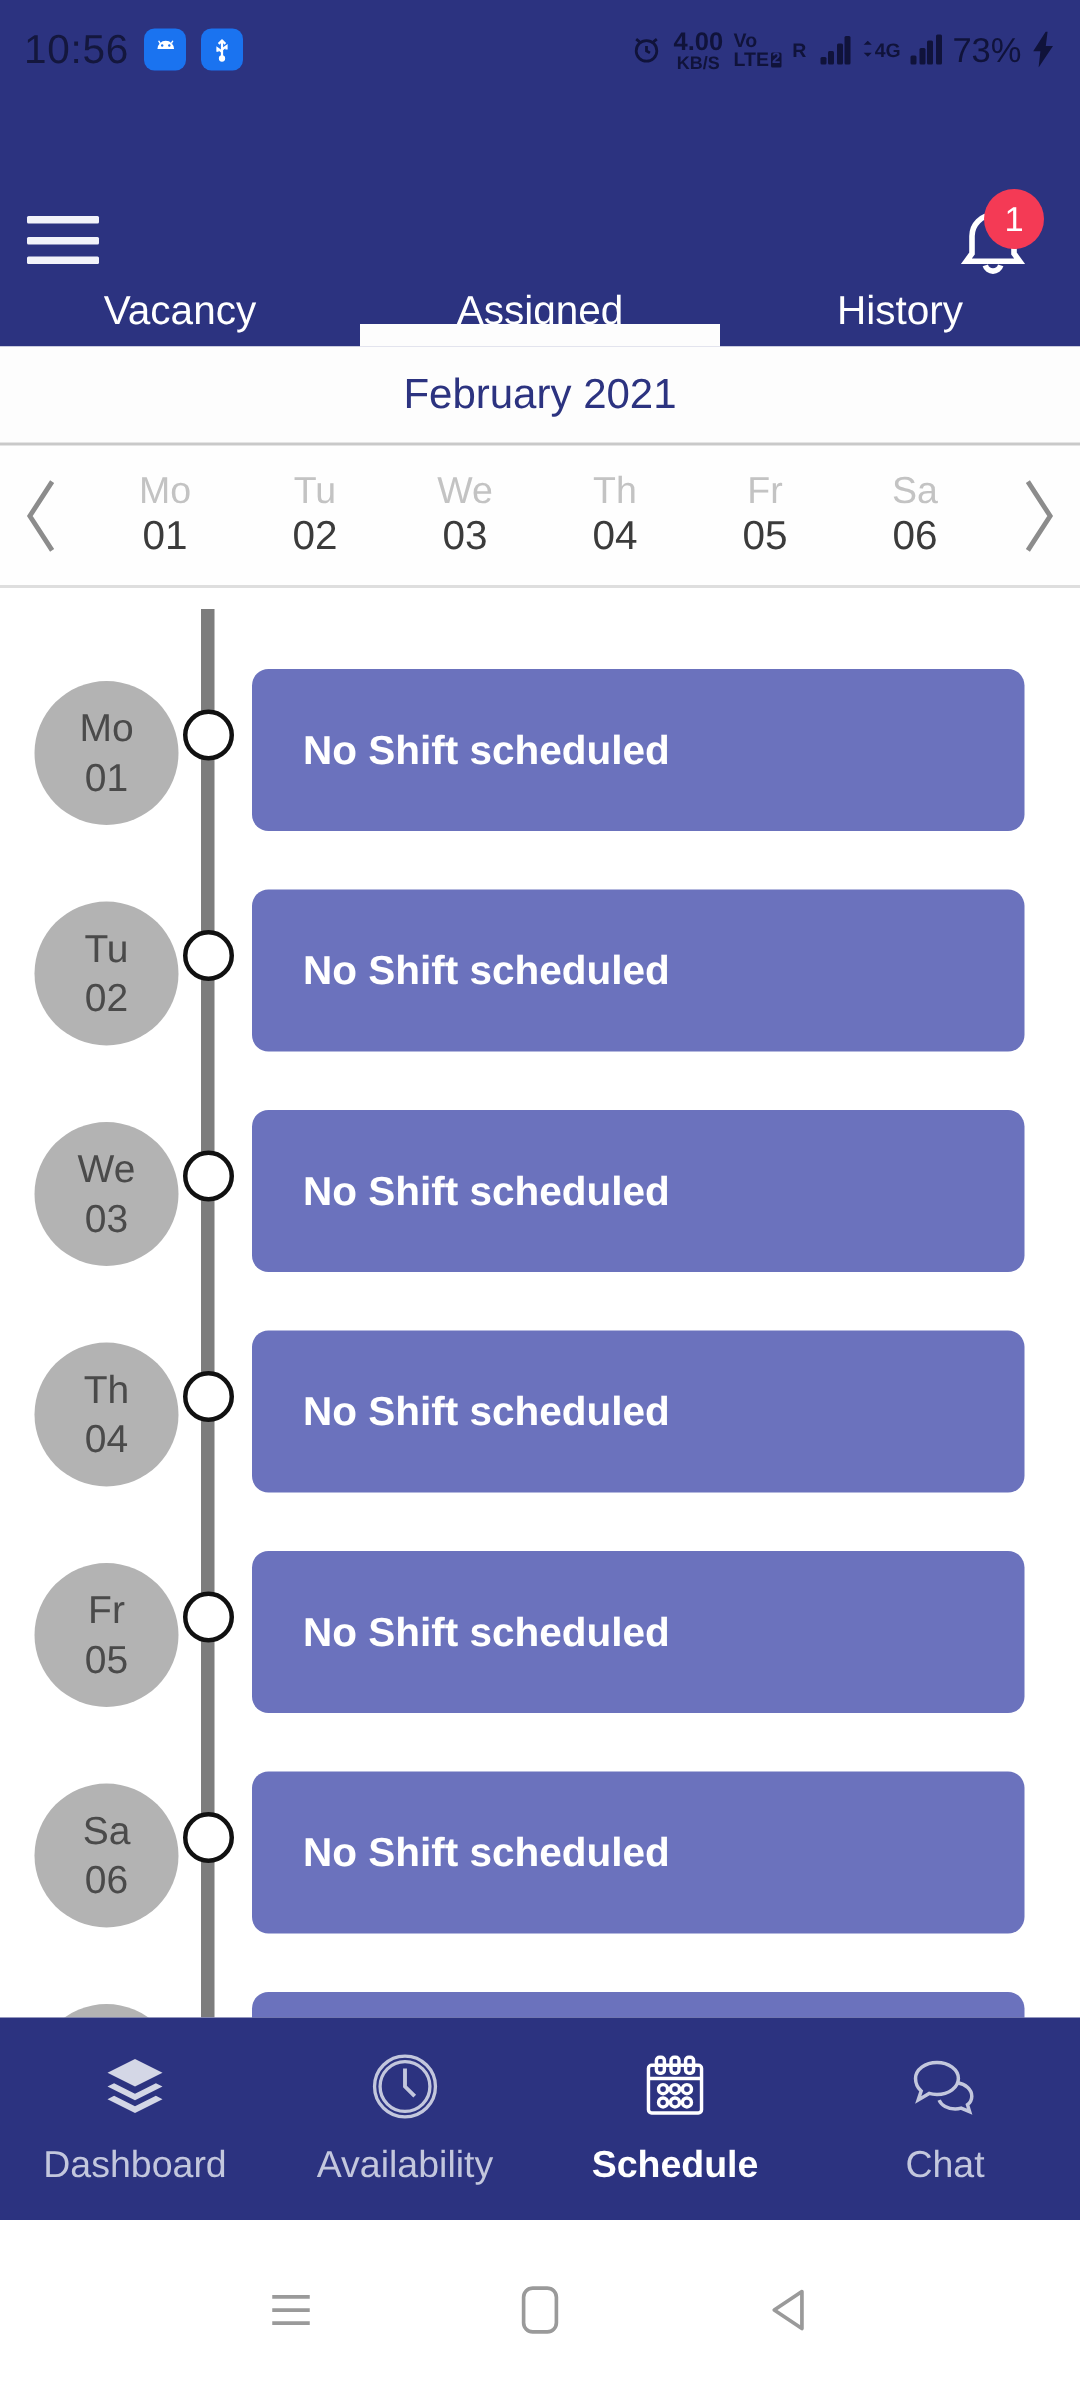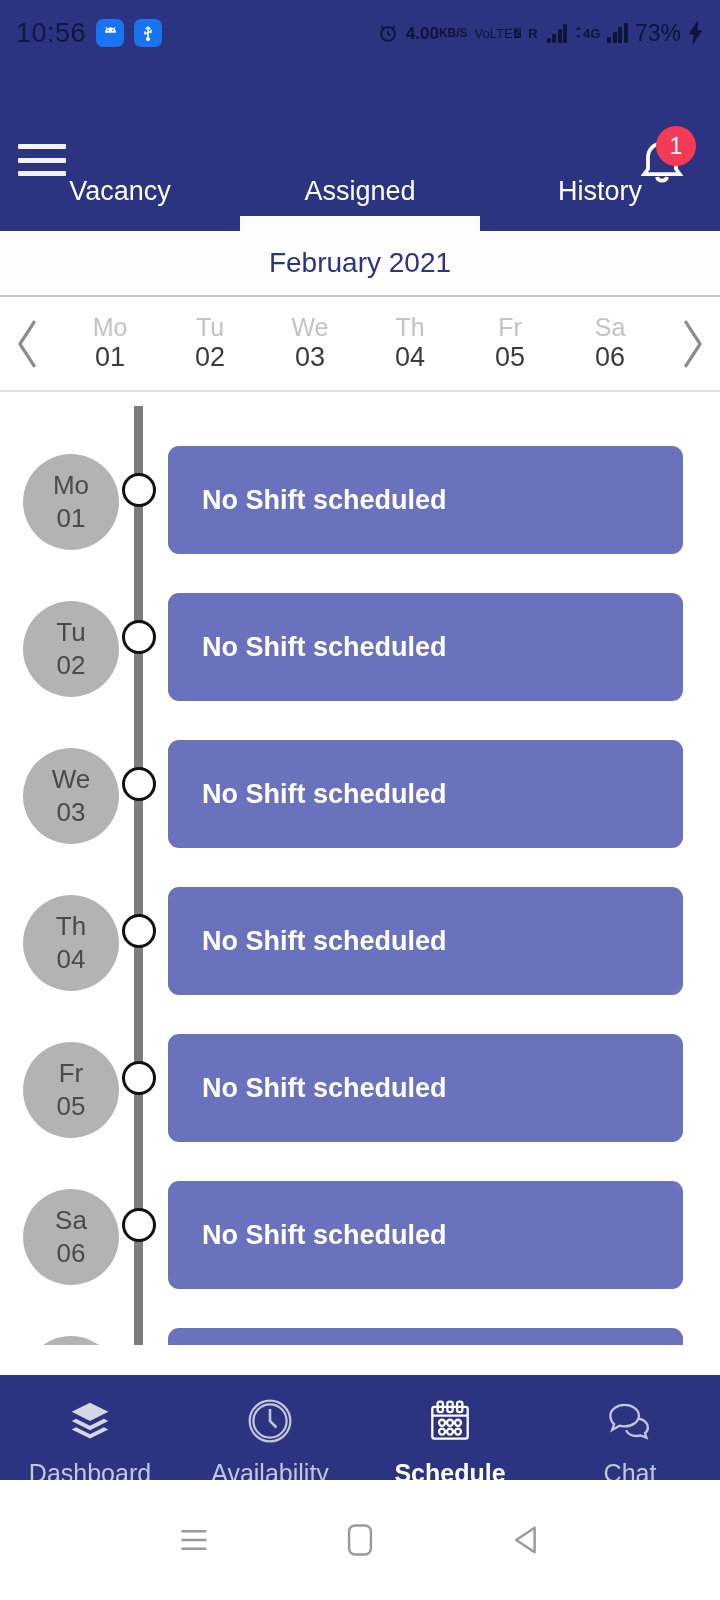--- a/index.html
+++ b/index.html
@@ -20,24 +20,24 @@
   }
   .sb-left { display:flex; align-items:center; gap:10px; }
   .sb-time { font-size:27px; color:#14173d; letter-spacing:.5px; font-weight:400; }
   .sb-badge {
     width:28px; height:28px; border-radius:7px; background:#1a73f0;
     display:flex; align-items:center; justify-content:center;
   }
   .sb-right {
     margin-left:auto; display:flex; align-items:center; gap:7px; color:#10133a;
   }
-  .kbs { display:flex; align-items:center; line-height:1; }
+  .kbs { display:flex; flex-direction:column; align-items:center; line-height:1; }
   .kbs .v { font-size:17px; font-weight:bold; }
   .kbs .u { font-size:12px; font-weight:bold; }
-  .volte { display:flex; flex-direction:row; align-items:flex-start; line-height:1; font-weight:normal; }
+  .volte { display:flex; flex-direction:column; align-items:flex-start; line-height:1; font-weight:bold; }
   .volte .a { font-size:13px; }
   .volte .b { font-size:13px; display:flex; align-items:center; gap:1px;}
   .volte .b i { font-style:normal; background:#10133a; color:#2c3380; font-size:10px; padding:0 1px; border-radius:1px;}
   .sig { display:flex; align-items:flex-end; gap:1.5px; height:20px; }
   .sig span { width:4px; background:#10133a; border-radius:1px; }
   .roam { font-size:13px; font-weight:bold; margin-right:2px; }
   .g4 { display:flex; flex-direction:column; align-items:center; line-height:1; }
   .g4 .t { font-size:13px; font-weight:bold; display:flex; align-items:flex-start;}
   .batt { font-size:23px; letter-spacing:0; }
 
@@ -58,21 +58,21 @@
     display:flex; align-items:center; justify-content:center;
     font-size:23px; font-weight:400;
   }
 
   
   .tabs {
     position:absolute; top:160px; left:0; width:720px; height:71px;
     display:flex;
   }
   .tab {
-    flex:1; display:flex; align-items:center; justify-content:center;
+    flex:1; display:flex; align-items:flex-end; justify-content:center;
     color:#ffffff; font-size:27px; position:relative; padding-bottom:8px;
   }
   .tab.active::after {
     content:""; position:absolute; bottom:0; left:0; right:0; height:15px; background:#fdfdfd;
   }
 
   
   .monthbar {
     position:absolute; top:231px; left:0; width:720px; height:64px;
     background:#fdfdfd; display:flex; align-items:center; justify-content:center;
@@ -118,21 +118,21 @@
   }
   .card {
     position:absolute; left:168px; top:0px; width:515px; height:108px;
     background:#6b72bd; border-radius:11px;
     display:flex; align-items:center; padding-left:34px;
   }
   .card .txt { color:#ffffff; font-size:27px; font-weight:bold; }
 
   
   .bottomnav {
-    position:absolute; top:1375px; left:0; width:720px; height:135px;
+    position:absolute; top:1345px; left:0; width:720px; height:135px;
     background:#2c3380; display:flex; align-items:center;
   }
   .navitem {
     flex:1; display:flex; flex-direction:column; align-items:center; gap:14px;
     color:#c3c7dd;
   }
   .navitem.active { color:#ffffff; }
   .navitem .lbl { font-size:25px; }
   .navitem.active .lbl { font-weight:bold; }
   .navicon { height:48px; display:flex; align-items:center; justify-content:center; }

